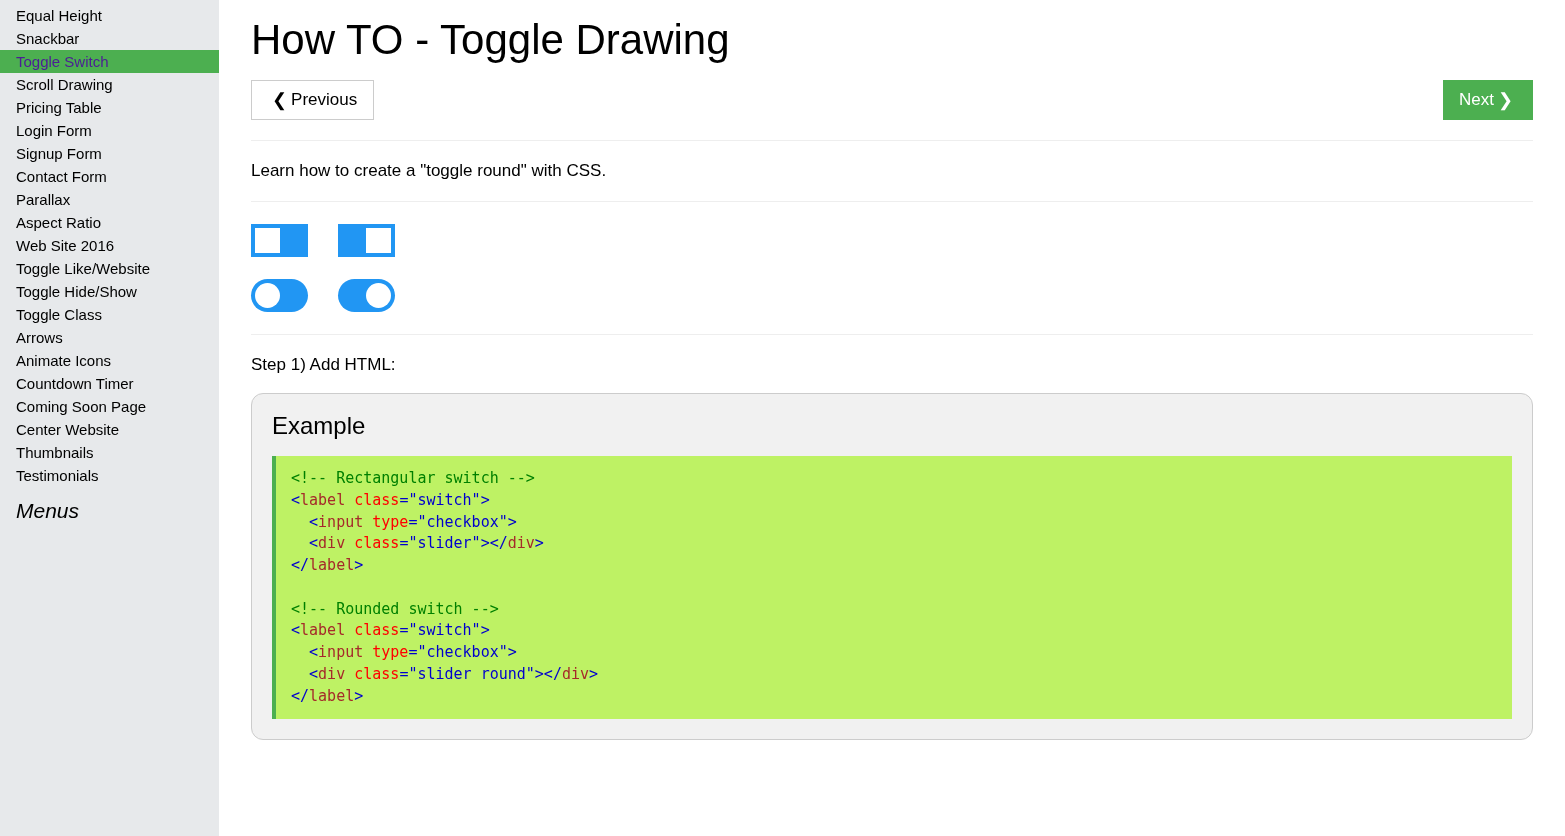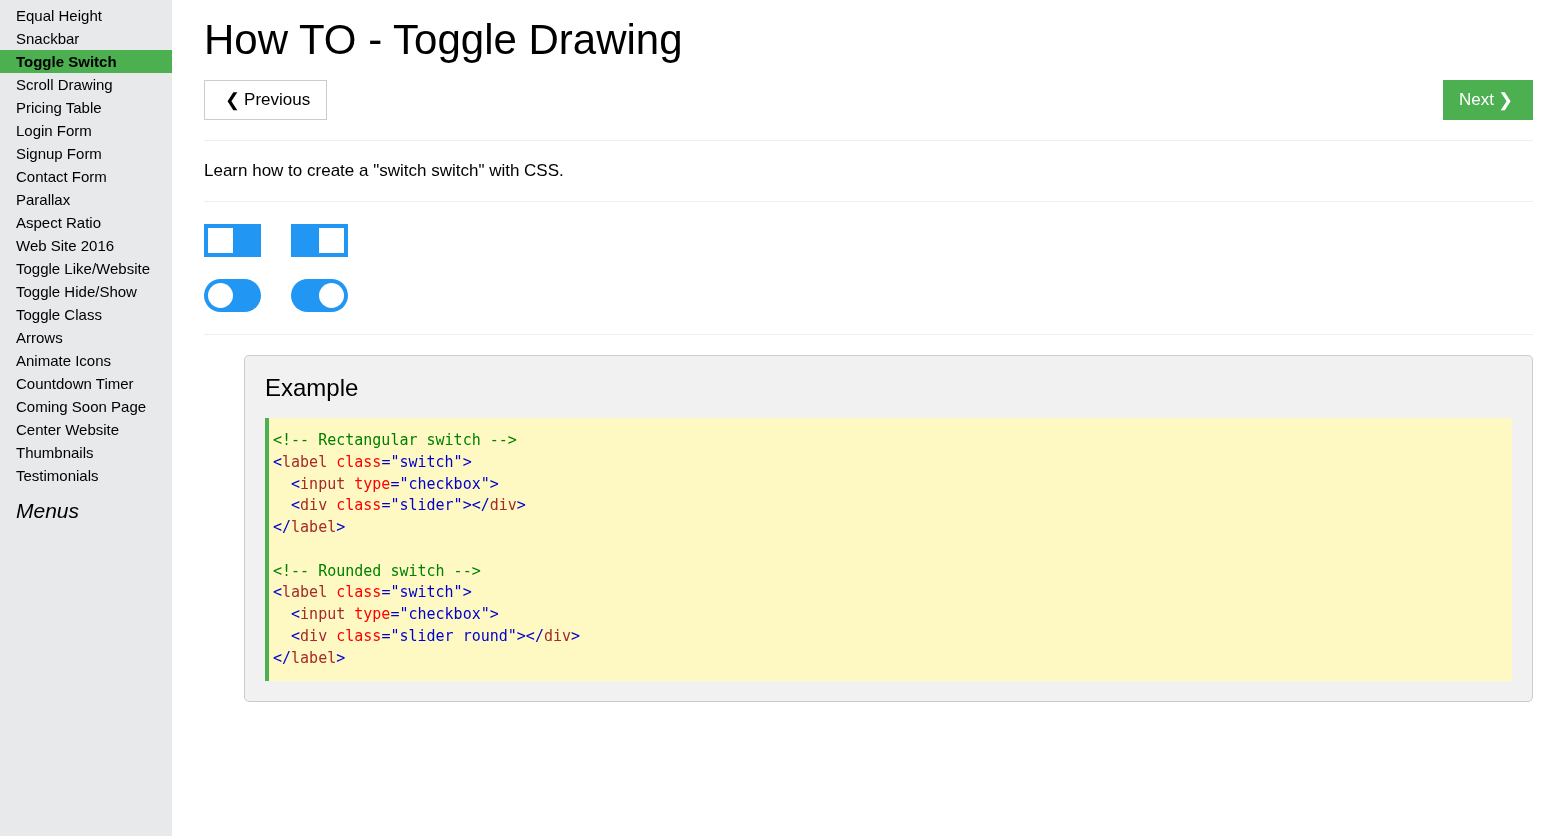--- a/index.html
+++ b/index.html
@@ -5,40 +5,39 @@
 * { box-sizing: border-box; margin: 0; padding: 0; }
 body {
   font-family: "Segoe UI", Arial, sans-serif;
   display: flex;
   height: 836px;
   width: 1565px;
   overflow: hidden;
   color: #000;
 }
 .sidebar {
-  width: 172px;
+  width: 219px;
   background: #e7e9eb;
   height: 100%;
   overflow-y: auto;
   position: relative;
   padding-top: 4px;
 }
 .sidebar::-webkit-scrollbar { width: 12px; }
 .sidebar::-webkit-scrollbar-thumb { background: #888; }
 .sidebar-item {
   display: block;
   padding: 3px 16px;
   font-size: 15px;
   color: #000;
   cursor: pointer;
 }
 .sidebar-item.active {
   background: #4CAF50;
-  color: #000000;
-  font-weight: bold;
+  color: #4c1d95;
 }
 .sidebar-header {
   padding: 12px 16px 6px 16px;
   font-size: 21px;
   font-weight: 400;
   font-style: italic;
 }
 .main {
   flex: 1;
   padding: 16px 32px;
@@ -97,29 +96,28 @@
 .section-title {
   font-size: 32px;
   font-weight: 400;
   margin-top: 24px;
   margin-bottom: 16px;
 }
 .step-text { font-size: 17px; margin-bottom: 18px; }
 .example-box {
   background: #f1f1f1;
   border: 1px solid #ccc;
-  border-radius: 5px;
+  border-radius: 12px;
   padding: 8px 20px 20px 20px;
-  margin-left: 40px;
 }
 .example-title { font-size: 24px; margin: 10px 0 16px 0; font-weight: 400; }
 .code-block {
-  background: #fef9c3;
+  background: #bef264;
   border-left: 4px solid #4CAF50;
-  padding: 12px 4px;
+  padding: 12px 15px;
   font-family: Consolas, monospace;
   font-size: 15px;
   line-height: 1.45;
   white-space: pre;
 }
 .c-comment { color: #008000; }
 .c-tag { color: #a52a2a; }
 .c-attr { color: #ff0000; }
 .c-val { color: #0000cd; }
 .c-bracket { color: #0000cd; }
@@ -160,21 +158,21 @@
     <div class="btn">
       <span class="chev">❮</span>
       <span>Previous</span>
     </div>
     <div class="btn next">
       <span>Next</span>
       <span class="chev">❯</span>
     </div>
   </div>
   <hr>
-  <p class="intro-text">Learn how to create a "switch switch" with CSS.</p>
+  <p class="intro-text">Learn how to create a "toggle round" with CSS.</p>
   <hr>
 
   <div class="switch-row">
     <div class="switch off">
       <span class="slider"></span>
         <span class="knob"></span>
     </div>
     <div class="switch">
       <span class="slider"></span>
         <span class="knob"></span>
@@ -185,20 +183,21 @@
       <span class="slider"></span>
         <span class="knob"></span>
     </div>
     <div class="switch round">
       <span class="slider"></span>
         <span class="knob"></span>
     </div>
   </div>
 
   <hr>
+  <p class="step-text">Step 1) Add HTML:</p>
 
   <div class="example-box">
     <h3 class="example-title">Example</h3>
     <div class="code-block"><span class="c-comment">&lt;!-- Rectangular switch --&gt;</span>
 <span class="c-bracket">&lt;</span><span class="c-tag">label </span><span class="c-attr">class</span><span class="c-bracket">=</span><span class="c-val">"switch"</span><span class="c-bracket">&gt;</span>
   <span class="c-bracket">&lt;</span><span class="c-tag">input </span><span class="c-attr">type</span><span class="c-bracket">=</span><span class="c-val">"checkbox"</span><span class="c-bracket">&gt;</span>
   <span class="c-bracket">&lt;</span><span class="c-tag">div </span><span class="c-attr">class</span><span class="c-bracket">=</span><span class="c-val">"slider"</span><span class="c-bracket">&gt;&lt;/</span><span class="c-tag">div</span><span class="c-bracket">&gt;</span>
 <span class="c-bracket">&lt;/</span><span class="c-tag">label</span><span class="c-bracket">&gt;</span>
 
 <span class="c-comment">&lt;!-- Rounded switch --&gt;</span>

